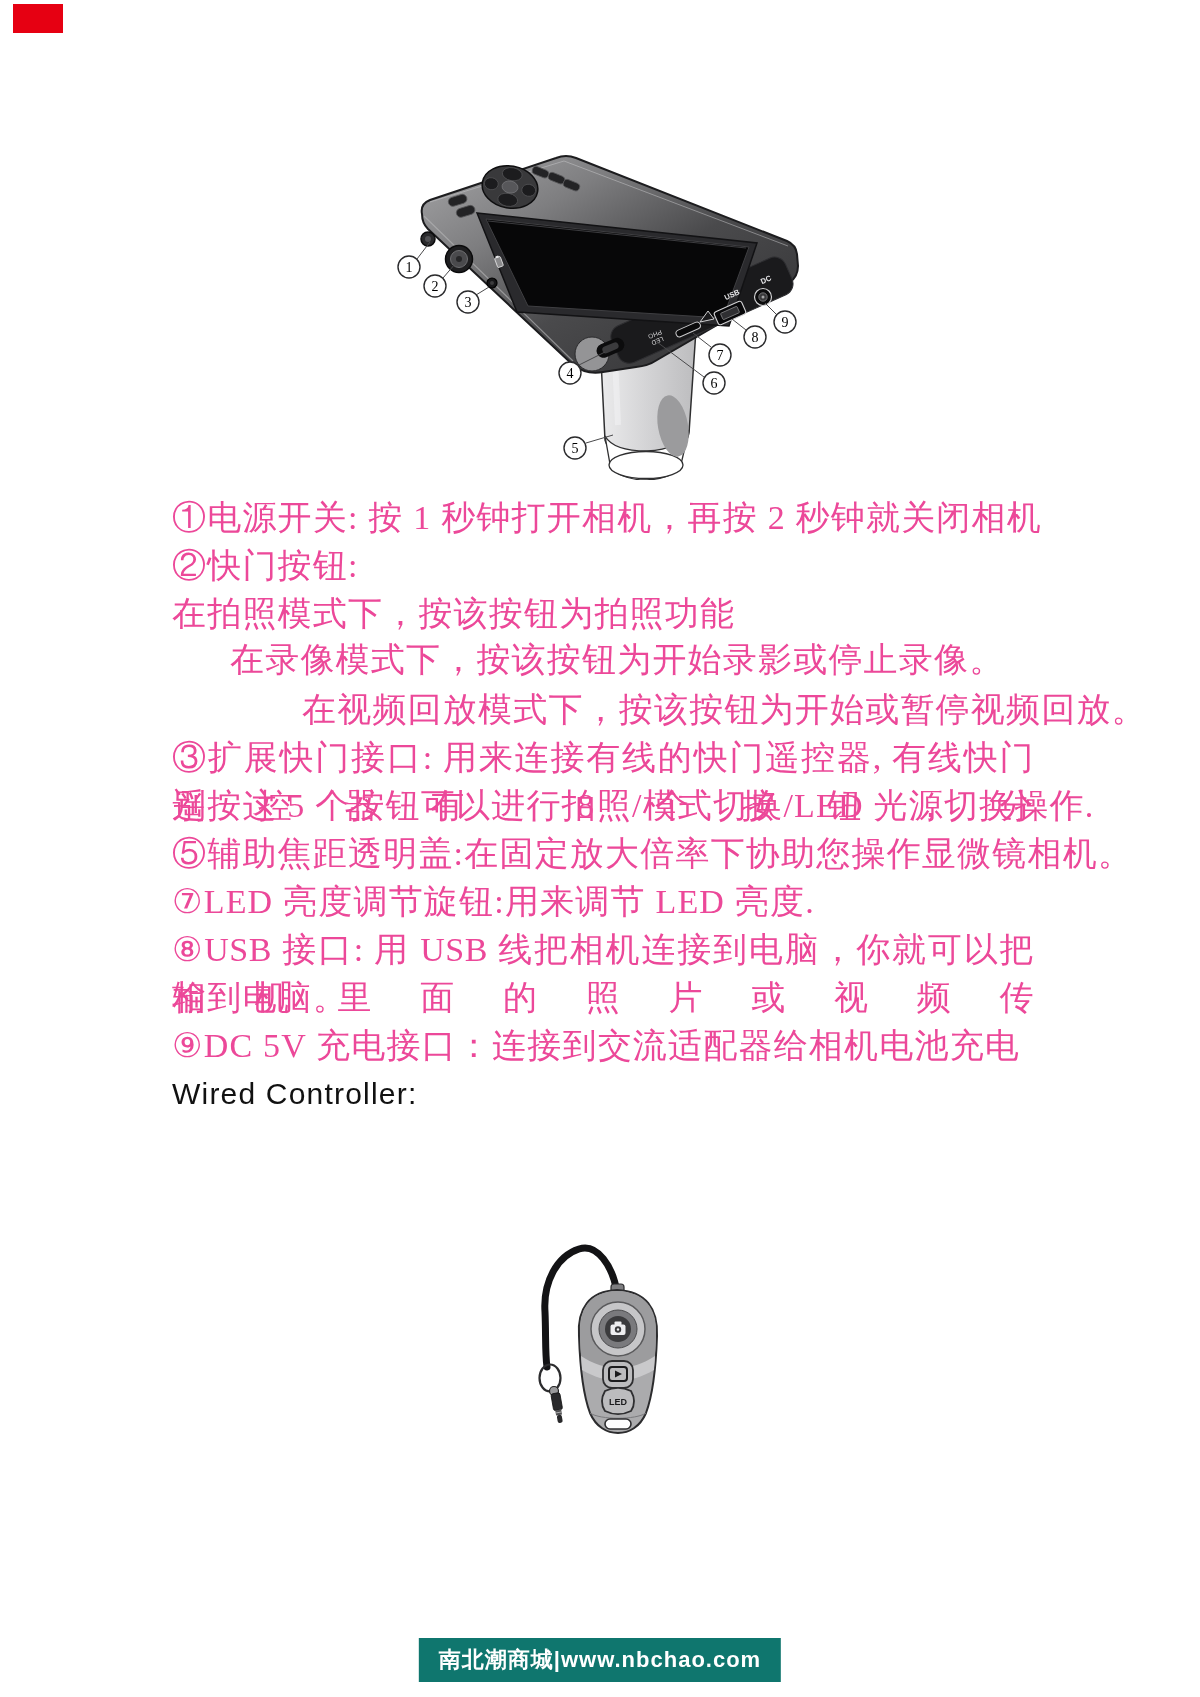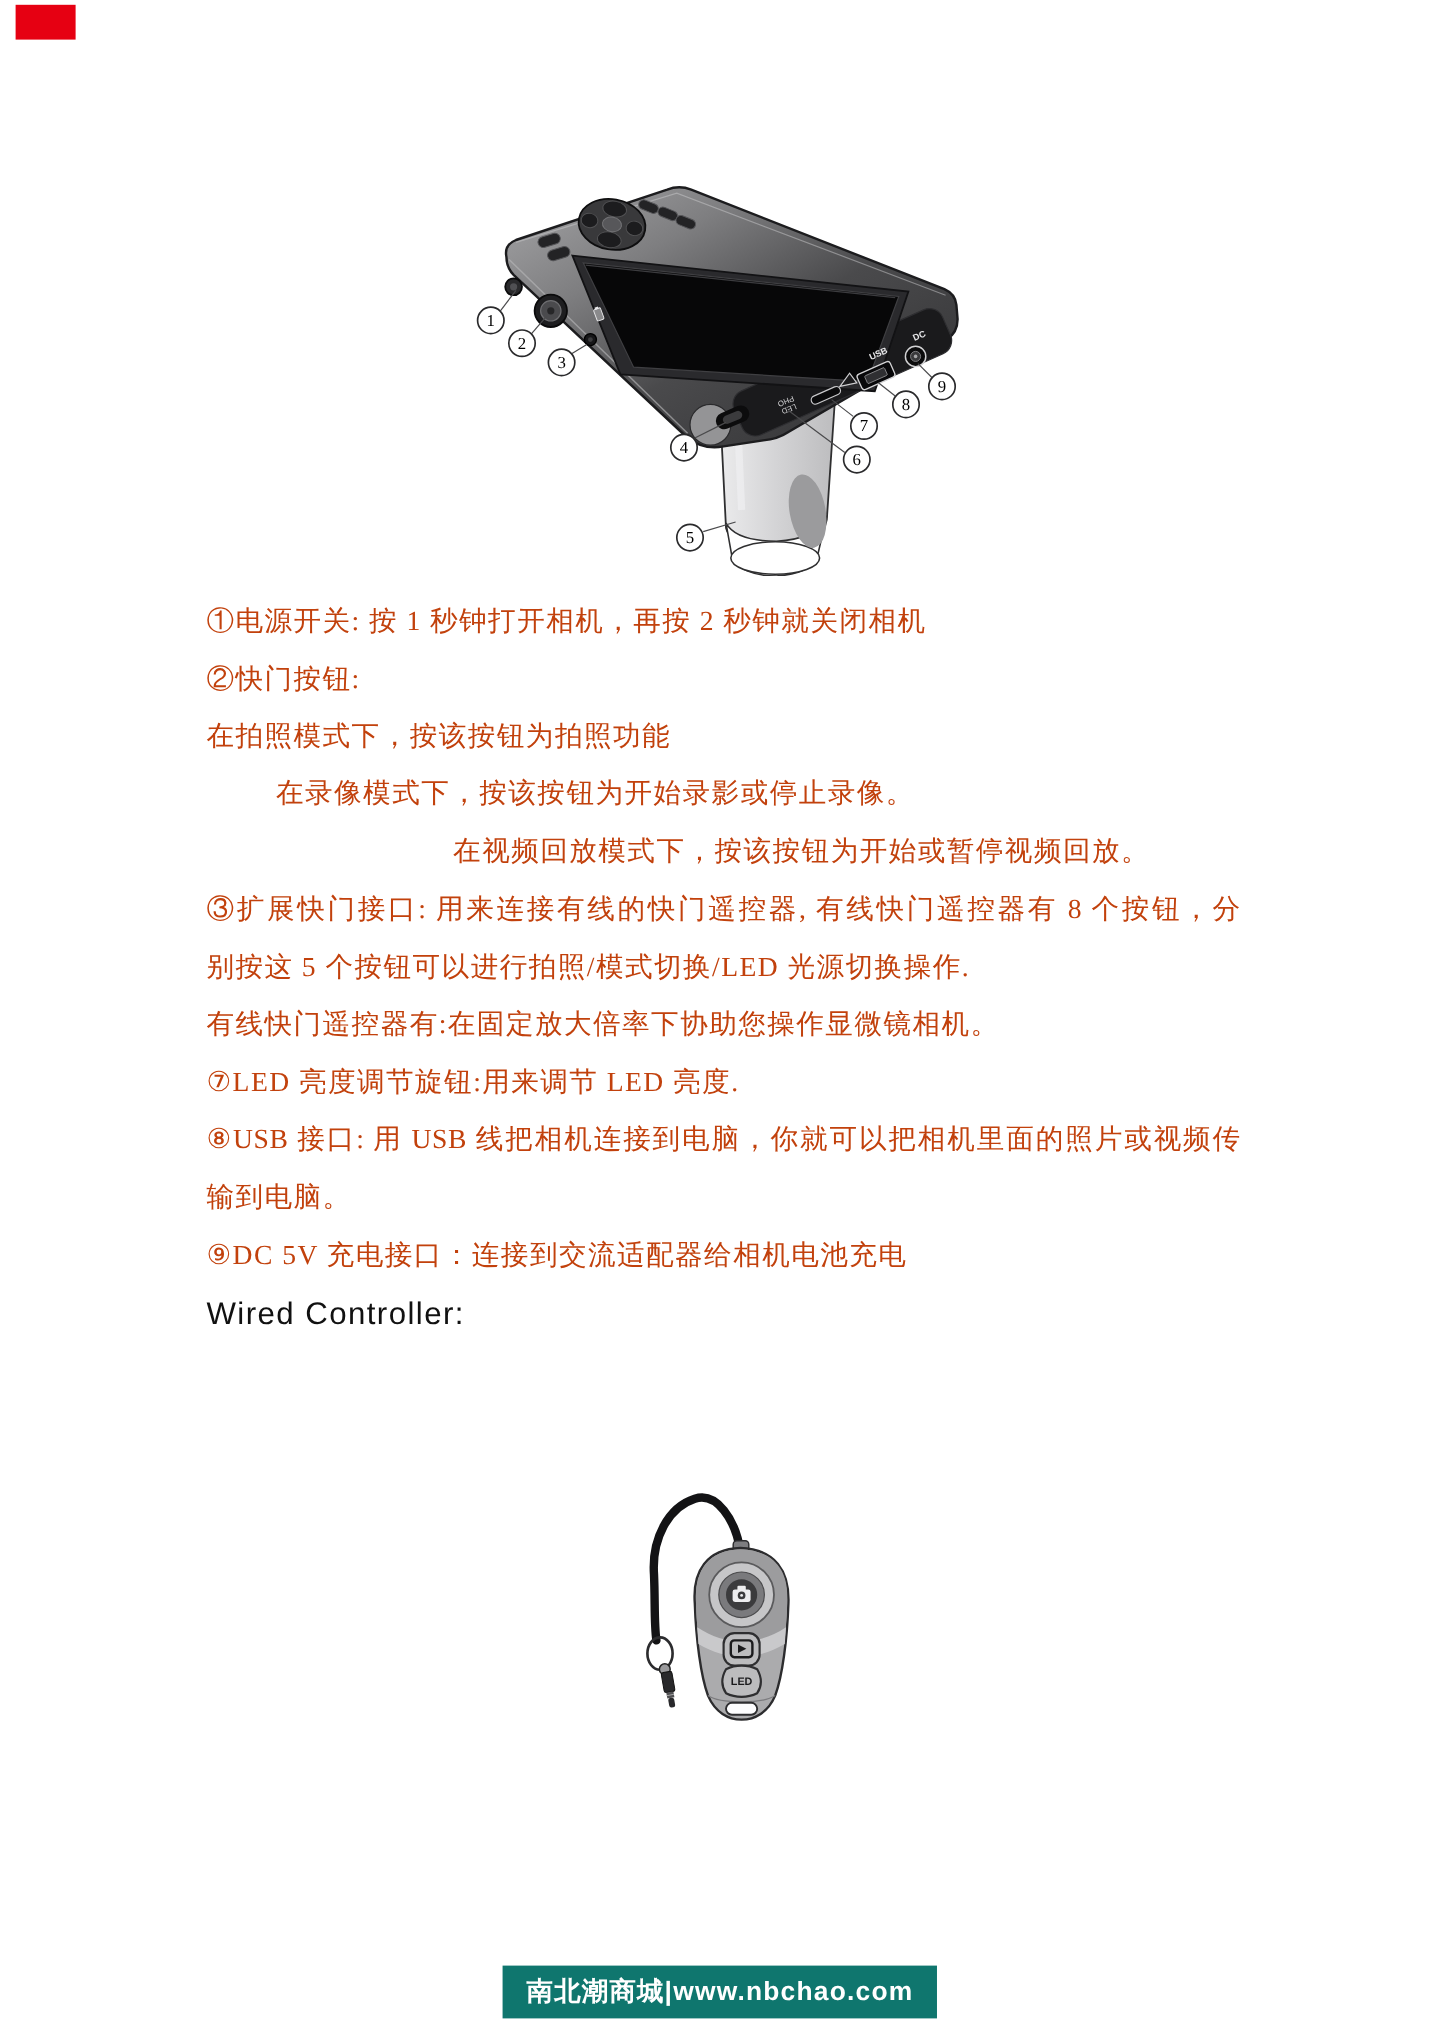--- a/index.html
+++ b/index.html
@@ -7,27 +7,27 @@
     width:1200px;height:1697px;position:relative;background:#ffffff;overflow:hidden;
     font-family:"Liberation Serif","DejaVu Serif",serif;
   }
   .corner-mark{
     position:absolute;left:13px;top:4px;width:50px;height:29px;background:#e60012;
   }
   .diagram-wrap{position:absolute;left:360px;top:130px;width:460px;height:350px;}
   .controller-wrap{position:absolute;left:470px;top:1160px;width:240px;height:300px;}
   .text-block{position:absolute;left:172px;top:494px;width:862px;}
   .line{
-    height:48px;line-height:48px;font-size:23px;color:#c2410c;
+    height:48px;line-height:48px;font-size:34px;color:#ec4899;
     white-space:nowrap;letter-spacing:1.2px;
   }
   .ind1{padding-left:58px;font-family:Liberation Mono, monospace;}
   .ind2{padding-left:130px;text-align:center;}
   .just{white-space:normal;text-align:justify;text-align-last:justify;letter-spacing:0.5px;}
-  .latin{font-family:"Liberation Sans","DejaVu Sans",sans-serif;font-size:26px;color:#111;}
+  .latin{font-family:"Liberation Sans","DejaVu Sans",sans-serif;font-size:30px;color:#111;}
   .footer-band{
     position:absolute;top:1638px;left:50%;transform:translateX(-50%);
     background:#0f766e;color:#ffffff;padding:7px 20px;white-space:nowrap;
     font-family:"Liberation Sans","DejaVu Sans",sans-serif;
     font-size:22px;font-weight:bold;letter-spacing:1px;
   }
   svg text{font-family:"Liberation Sans","DejaVu Sans",sans-serif;}
   svg .callout-num{font-family:"Liberation Serif","DejaVu Serif",serif;}
 </style>
 </head>
@@ -181,21 +181,21 @@
 </div>
 
 <div class="text-block">
   <div class="line">①电源开关: 按 1 秒钟打开相机，再按 2 秒钟就关闭相机</div>
   <div class="line">②快门按钮:</div>
   <div class="line">在拍照模式下，按该按钮为拍照功能</div>
   <div class="line ind1">在录像模式下，按该按钮为开始录影或停止录像。</div>
   <div class="line ind2">在视频回放模式下，按该按钮为开始或暂停视频回放。</div>
   <div class="line just">③扩展快门接口: 用来连接有线的快门遥控器, 有线快门遥控器有 8 个按钮，分</div>
   <div class="line">别按这 5 个按钮可以进行拍照/模式切换/LED 光源切换操作.</div>
-  <div class="line">有线快门遥控器有:在固定放大倍率下协助您操作显微镜相机。</div>
+  <div class="line">⑤辅助焦距透明盖:在固定放大倍率下协助您操作显微镜相机。</div>
   <div class="line">⑦LED 亮度调节旋钮:用来调节 LED 亮度.</div>
   <div class="line just">⑧USB 接口: 用 USB 线把相机连接到电脑，你就可以把相机里面的照片或视频传</div>
   <div class="line">输到电脑。</div>
   <div class="line">⑨DC 5V 充电接口：连接到交流适配器给相机电池充电</div>
   <div class="line latin">Wired Controller:</div>
 </div>
 
 <div class="controller-wrap">
 <svg width="240" height="300" viewBox="0 0 240 300" xmlns="http://www.w3.org/2000/svg">
   <path d="M147,133 C143,106 127,83 109,89 C87,96 73,122 75,152 C76,175 75,193 77,207" fill="none" stroke="#131315" stroke-width="7" stroke-linecap="round"></path>

